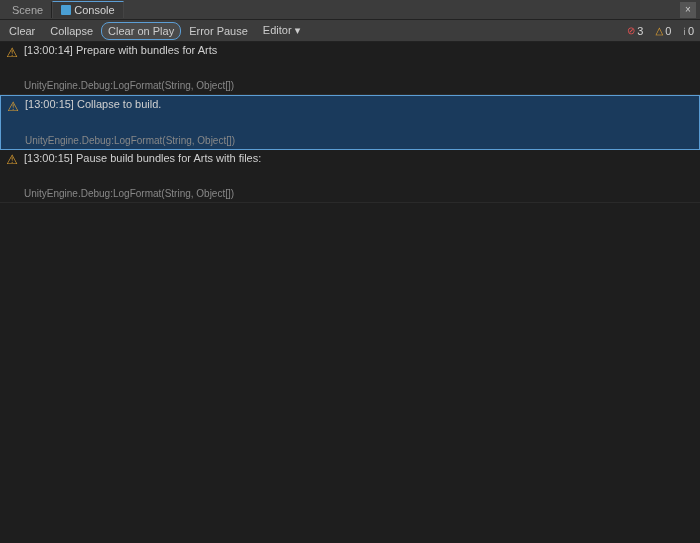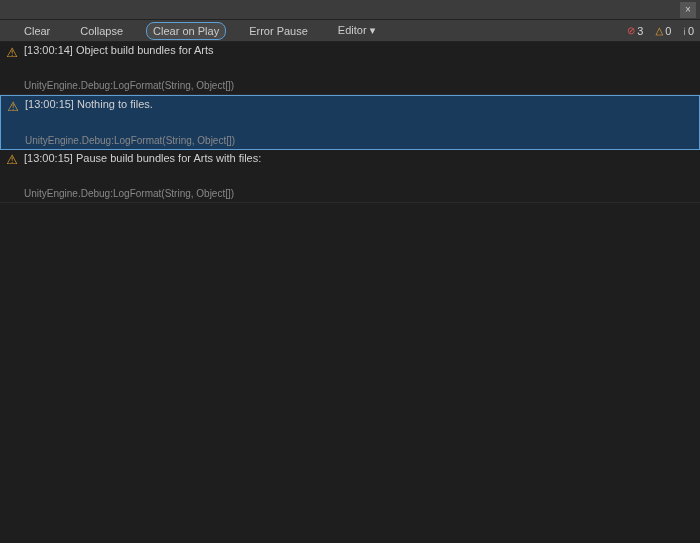--- a/index.html
+++ b/index.html
@@ -84,21 +84,20 @@
     }
     .toolbar-btn {
       padding: 2px 6px;
       font-size: 11px;
       color: #ccc;
       background: transparent;
       border: 1px solid transparent;
       cursor: pointer;
       border-radius: 2px;
       white-space: nowrap;
-      margin-left: 15px;
     }
     .toolbar-btn.active {
       background: #4a4a4a;
       border-color: #5c9ed5;
       border-radius: 8px;
     }
     .toolbar-right {
       margin-left: auto;
       display: flex;
       align-items: center;
@@ -176,20 +175,27 @@
     }
     .console-body::-webkit-scrollbar-thumb {
       background: #555;
       border-radius: 2px;
     }
   </style>
 </head>
 <body>
 
 <div class="title-bar">
+  <div class="title-bar-left">
+    <div class="tab-inactive">Scene</div>
+    <div class="tab-active">
+      <span class="console-icon"></span>
+      <span>Console</span>
+    </div>
+  </div>
   <div class="title-bar-right">
     <button class="close-btn">×</button>
   </div>
 </div>
 
 <div class="toolbar">
   <button class="toolbar-btn">Clear</button>
   <button class="toolbar-btn">Collapse</button>
   <button class="toolbar-btn active">Clear on Play</button>
   <button class="toolbar-btn">Error Pause</button>
@@ -211,28 +217,28 @@
       <span>0</span>
     </span>
   </div>
 </div>
 
 <div class="console-body" id="console-body">
 
 <div class="log-entry">
       <span class="log-icon warn-icon">⚠</span>
       <div class="log-text">
-        <span class="line1">[13:00:14] Object build bundles for Arts</span>
+        <span class="line1">[13:00:14] Prepare with bundles for Arts</span>
         <span class="line2">UnityEngine.Debug:LogFormat(String, Object[])</span>
       </div>
     </div>
     <div class="log-entry selected">
       <span class="log-icon warn-icon">⚠</span>
       <div class="log-text">
-        <span class="line1">[13:00:15] Nothing to files.</span>
+        <span class="line1">[13:00:15] Collapse to build.</span>
         <span class="line2">UnityEngine.Debug:LogFormat(String, Object[])</span>
       </div>
     </div>
     <div class="log-entry">
       <span class="log-icon warn-icon">⚠</span>
       <div class="log-text">
         <span class="line1">[13:00:15] Pause build bundles for Arts with files:</span>
         <span class="line2">UnityEngine.Debug:LogFormat(String, Object[])</span>
       </div>
     </div>

